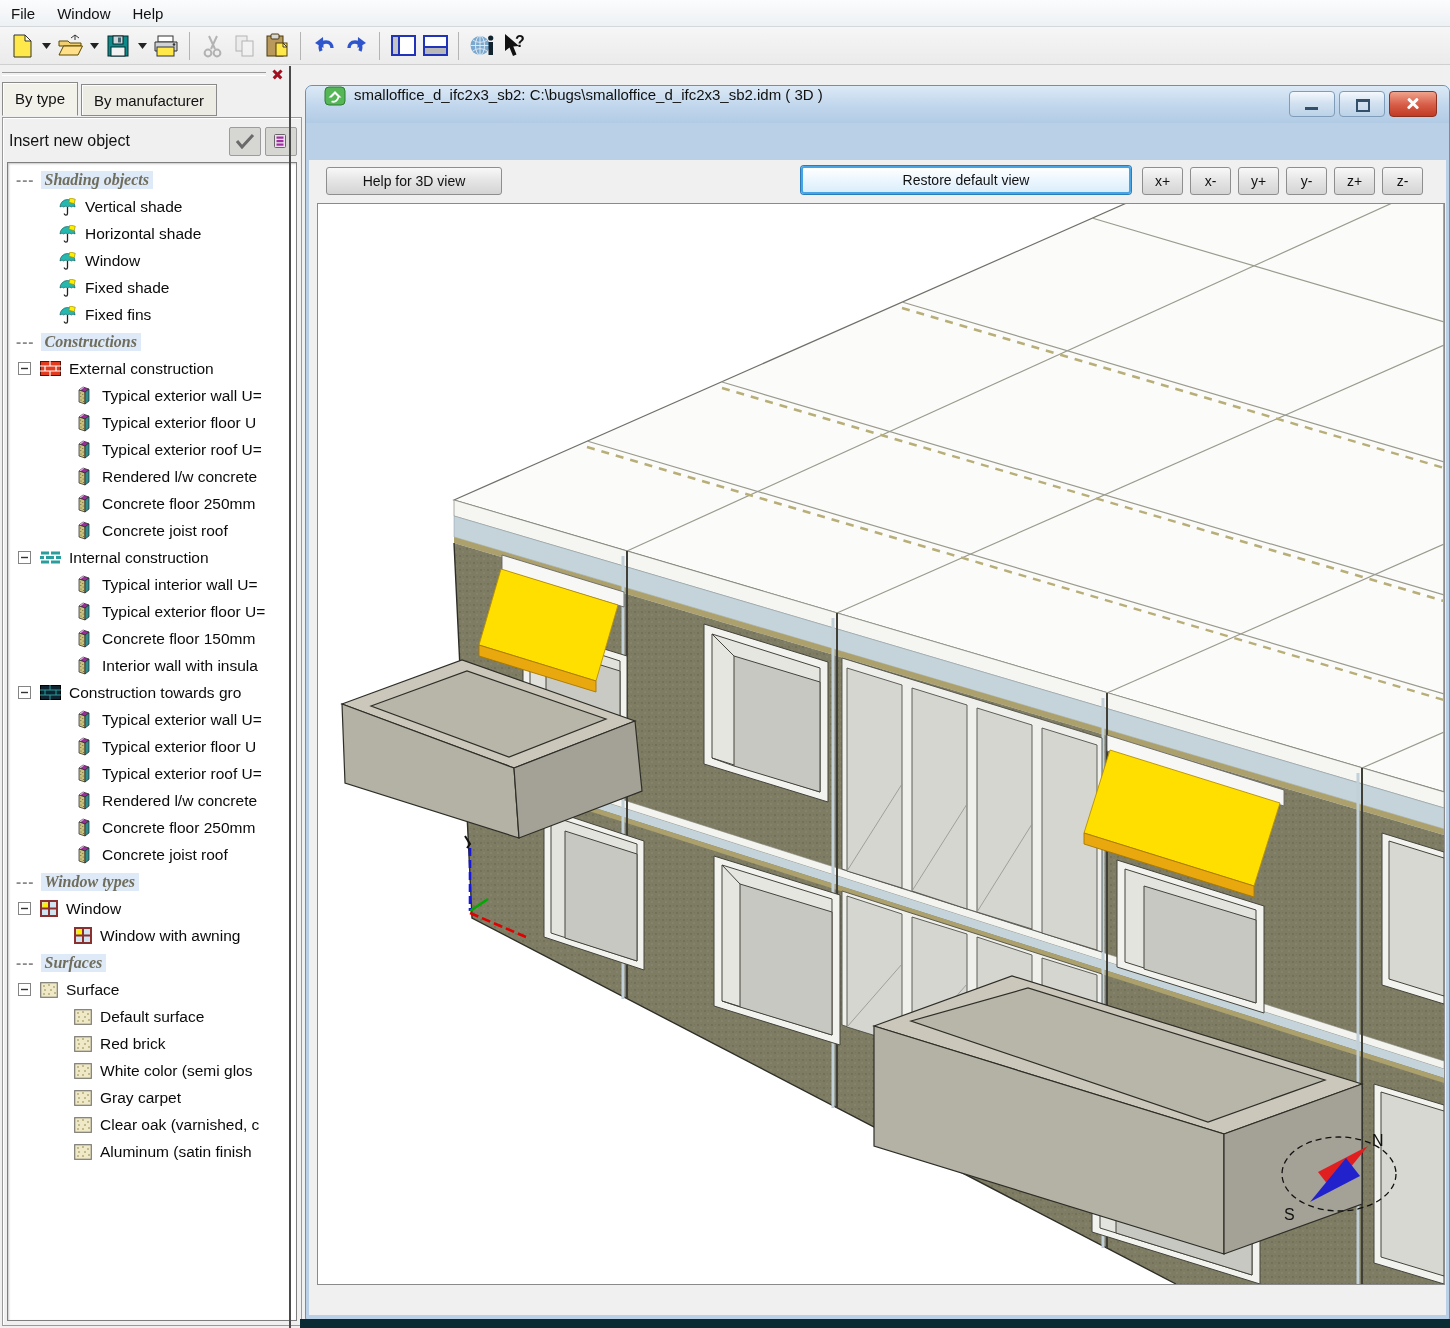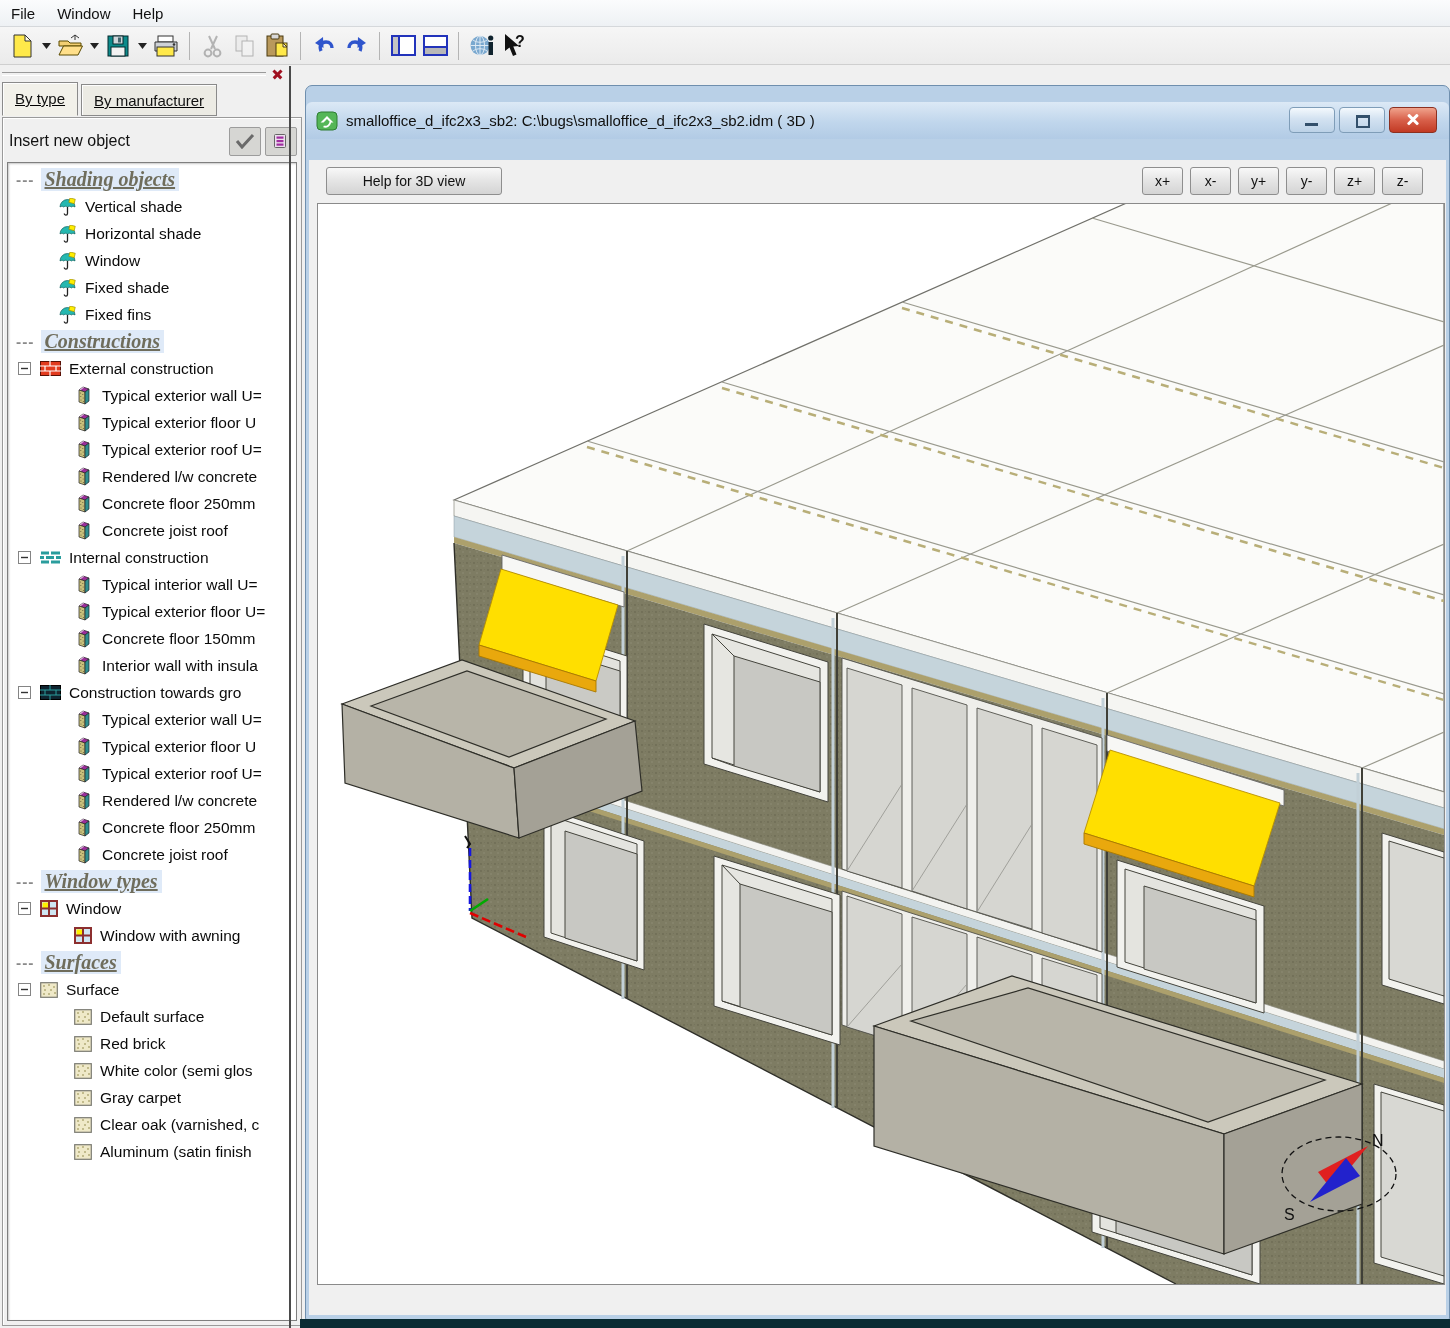--- a/index.html
+++ b/index.html
@@ -19,45 +19,45 @@
   .tbtn.narrow{min-width:14px;}
   .tbtn.disabled{opacity:.5;filter:grayscale(1);}
   .tsep{width:1px;height:28px;background:#b4b4b4;margin:0 7px;}
   
   .left-panel{position:absolute;left:0;top:66px;width:288px;bottom:0;background:#f0f0f0;}
   .panel-top-line{position:absolute;left:2px;top:6px;width:264px;height:2px;
                   border-top:1px solid #9a9a9a;border-bottom:1px solid #fff;}
   .panel-close{position:absolute;left:270px;top:1px;width:14px;height:14px;}
   .panel-close .b1,.panel-close .b2{position:absolute;left:2px;top:6px;width:11px;height:2.6px;background:#a01020;}
   .panel-close .b1{transform:rotate(45deg);} .panel-close .b2{transform:rotate(-45deg);}
-  .tabs{position:absolute;left:2px;top:15px;height:35px;display:flex;align-items:flex-end;text-decoration:underline;}
+  .tabs{position:absolute;left:2px;top:15px;height:35px;display:flex;align-items:flex-end;}
   .tab{font-size:15px;color:#111;background:#ecebe4;border:1px solid #8a8a8a;
        box-shadow:inset 1px 1px 0 #fdfdfd;padding:7px 12px 6px;margin-right:3px;}
   .tab.active{background:#f2f1ea;border-bottom:1px solid #f2f1ea;padding-bottom:8px;}
   .group-box{position:absolute;left:2px;top:51px;width:282px;bottom:2px;
              border:1px solid #9a9a9a;box-shadow:inset 1px 1px 0 #ffffff;padding-left:16px;}
   .insert-row{position:absolute;left:6px;top:8px;right:4px;height:30px;display:flex;align-items:center;}
   .insert-label{font-size:16px;color:#111;flex:1;}
   .icon-btn{width:30px;height:27px;background:#d6d6d3;border:1px solid #9c9c9c;border-radius:2px;
             display:flex;align-items:center;justify-content:center;margin-left:4px;}
   .tree{position:absolute;left:4px;top:44px;right:4px;bottom:4px;background:#fff;
         border:1px solid #7f7f7f;box-shadow:inset 1px 1px 2px #c8c8c8;overflow:hidden;padding-top:3px;}
   .tree-row{height:27px;display:flex;align-items:center;white-space:nowrap;overflow:hidden;font-size:15.5px;color:#0a0a0a;}
   .tree-row .dash{color:#8a8a8a;font-weight:bold;letter-spacing:1px;margin:0 6px 0 8px;}
-  .theader{font-family:"Liberation Serif",serif;font-style:italic;font-weight:bold;font-size:20px;
-           color:#6f6d5c;background:#dfeaf8;padding:0 4px;text-decoration:underline;}
+  .theader{font-family:"Liberation Serif",serif;font-style:italic;font-weight:bold;font-size:16px;
+           color:#6f6d5c;background:#dfeaf8;padding:0 4px;}
   .twisty{width:13px;height:13px;margin-left:10px;flex:none;display:flex;}
   .ticon{margin-left:8px;margin-right:8px;flex:none;display:flex;}
   .lvl1-noexp{padding-left:42px;} .lvl1 .ticon{margin-left:9px;} .lvl2{padding-left:58px;}
   .splitter{position:absolute;left:289px;top:66px;width:2px;bottom:0;background:#4a4a4a;}
   
   .doc-window{position:absolute;left:305px;top:85px;width:1145px;height:1236px;
               background:#b9d0e7;border:1px solid #6f8fae;border-radius:7px 7px 3px 3px;box-sizing:border-box;}
-  .titlebar{position:absolute;left:0;top:16px;right:0;height:37px;border-radius:6px 6px 0 0;
-            background:linear-gradient(#dce9f6,#c0d6ec 55%,#b2cbe5);display:flex;align-items:center;padding-left:10px;}
+  .titlebar{position:absolute;left:0;top:0;right:0;height:37px;border-radius:6px 6px 0 0;
+            background:linear-gradient(#dce9f6,#c0d6ec 55%,#b2cbe5);display:flex;align-items:flex-start;padding-left:18px;}
   .title-text{font-size:15px;color:#10100f;margin-left:8px;}
   .winbtns{position:absolute;right:12px;top:5px;display:flex;}
   .winbtn{width:44px;height:24px;border:1px solid #7f9db8;border-radius:4px;margin-left:4px;
           background:linear-gradient(#f4f9fd,#d3e2f1 45%,#bcd2e7);position:relative;}
   .winbtn.close{width:46px;background:linear-gradient(#f0a38c,#d8604a 50%,#c23a24);border-color:#8c3020;}
   .glyph-min{position:absolute;left:15px;bottom:6px;width:13px;height:3px;background:#33506b;}
   .glyph-max{position:absolute;left:16px;top:7px;width:10px;height:8px;border:2px solid #33506b;border-top-width:3px;}
   .glyph-x1,.glyph-x2{position:absolute;left:16px;top:10px;width:14px;height:3.4px;background:#fff;border-radius:1px;}
   .glyph-x1{transform:rotate(45deg);} .glyph-x2{transform:rotate(-45deg);}
   .doc-body{position:absolute;left:3px;right:3px;top:37px;bottom:5px;background:#f0f0f0;margin-top:37px;}
@@ -846,20 +846,21 @@
           <span class="glyph-max"></span>
         </div>
       <div class="winbtn close">
           <span class="glyph-x1"></span>
           <span class="glyph-x2"></span>
         </div>
     </div>
   </div>
   <div class="doc-body">
     <div class="btn3d" style="left:17px;top:7px;width:176px">Help for 3D view</div>
+    <div class="btn3d btn-default" style="left:492px;top:6px;width:330px">Restore default view</div>
     <div class="btn3d" style="left:833px;top:7px;width:41px">x+</div>
     <div class="btn3d" style="left:881px;top:7px;width:41px">x-</div>
     <div class="btn3d" style="left:929px;top:7px;width:41px">y+</div>
     <div class="btn3d" style="left:977px;top:7px;width:41px">y-</div>
     <div class="btn3d" style="left:1025px;top:7px;width:41px">z+</div>
     <div class="btn3d" style="left:1073px;top:7px;width:41px">z-</div>
 
     <div class="canvas-wrap">
     <svg width="1126" height="1080" viewBox="0 0 1126 1080">
       <defs>

